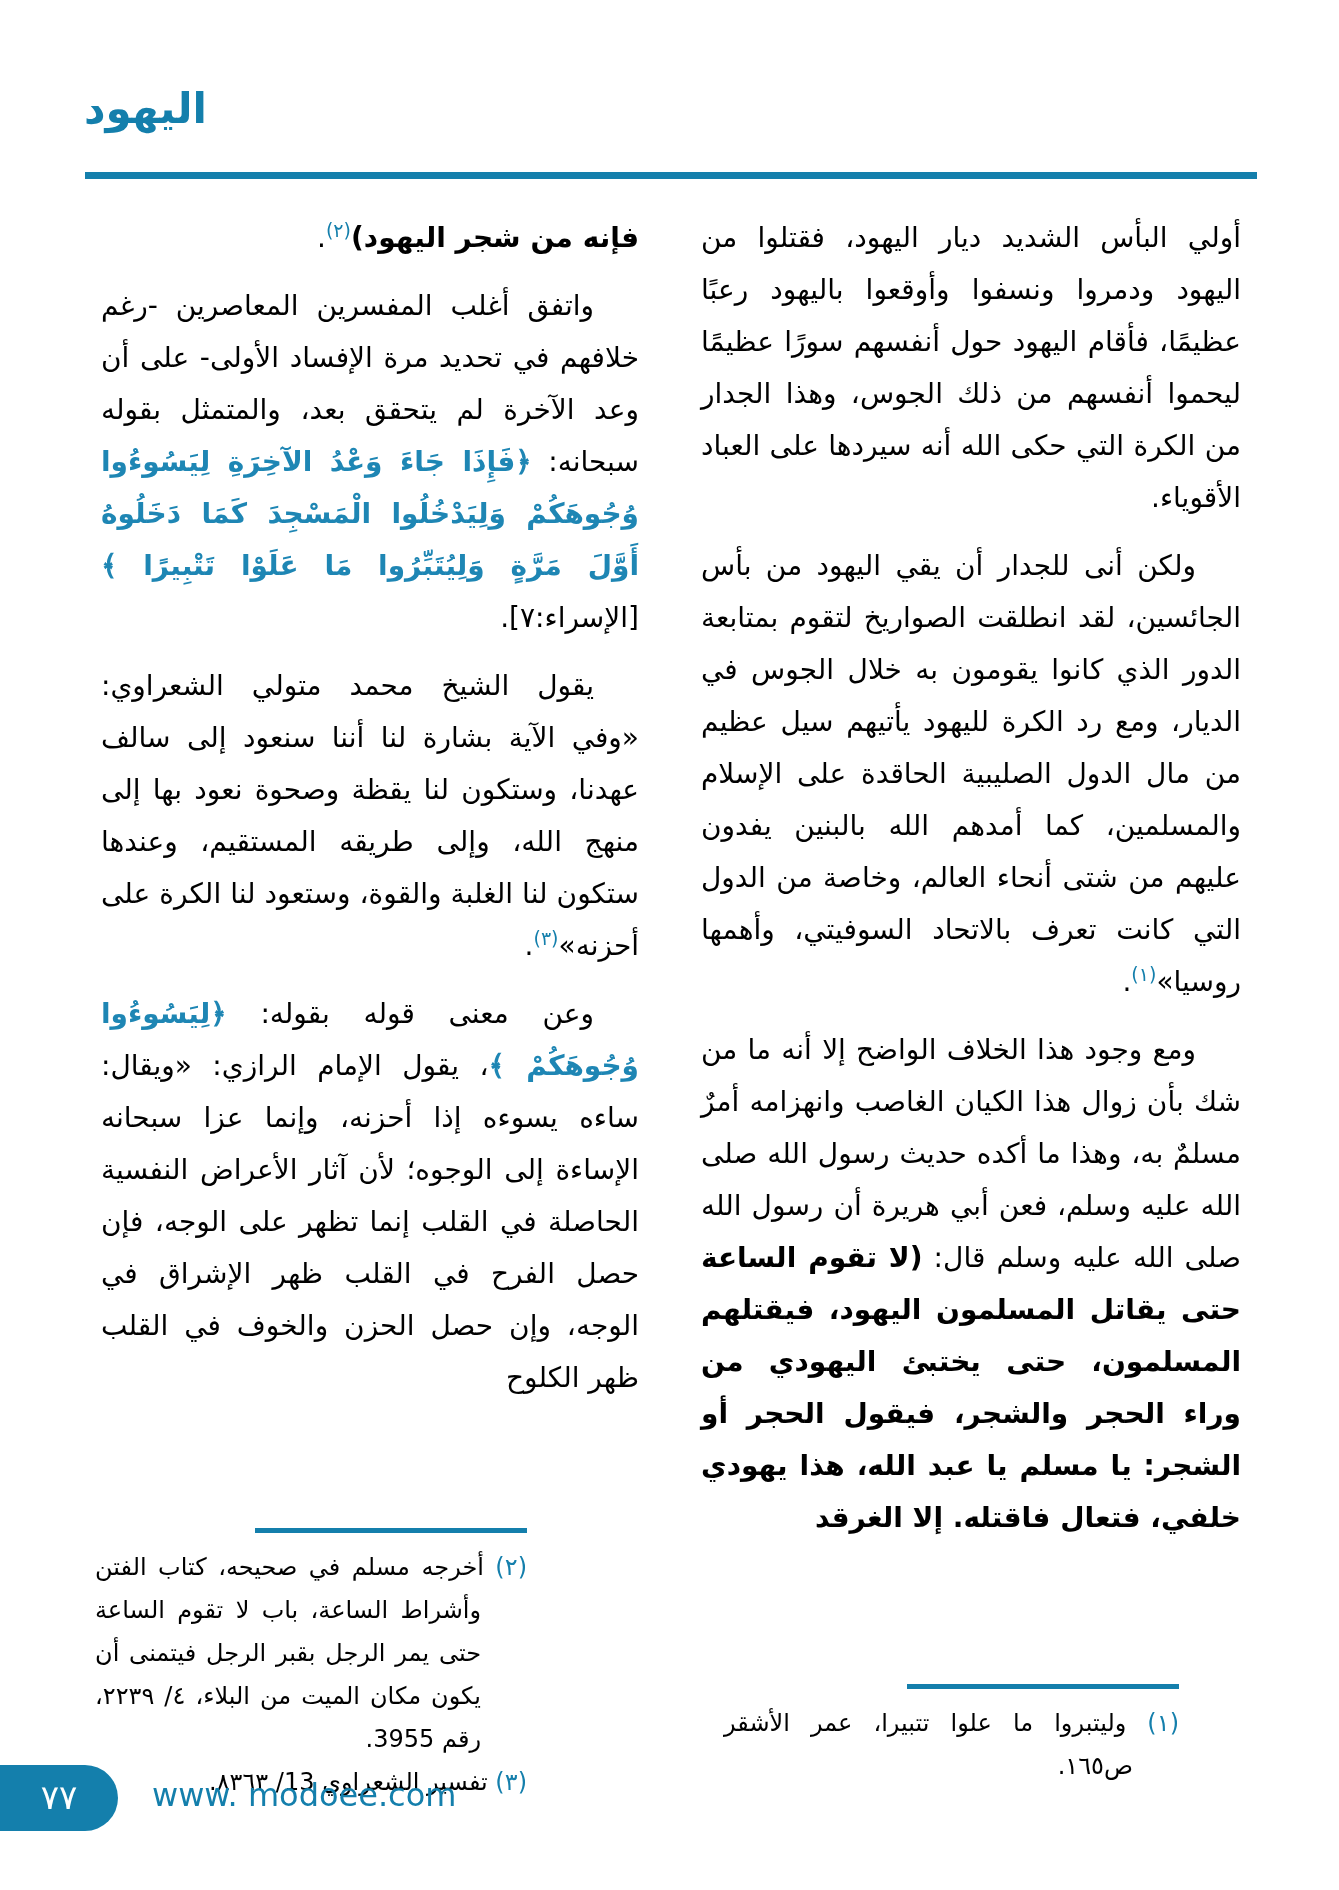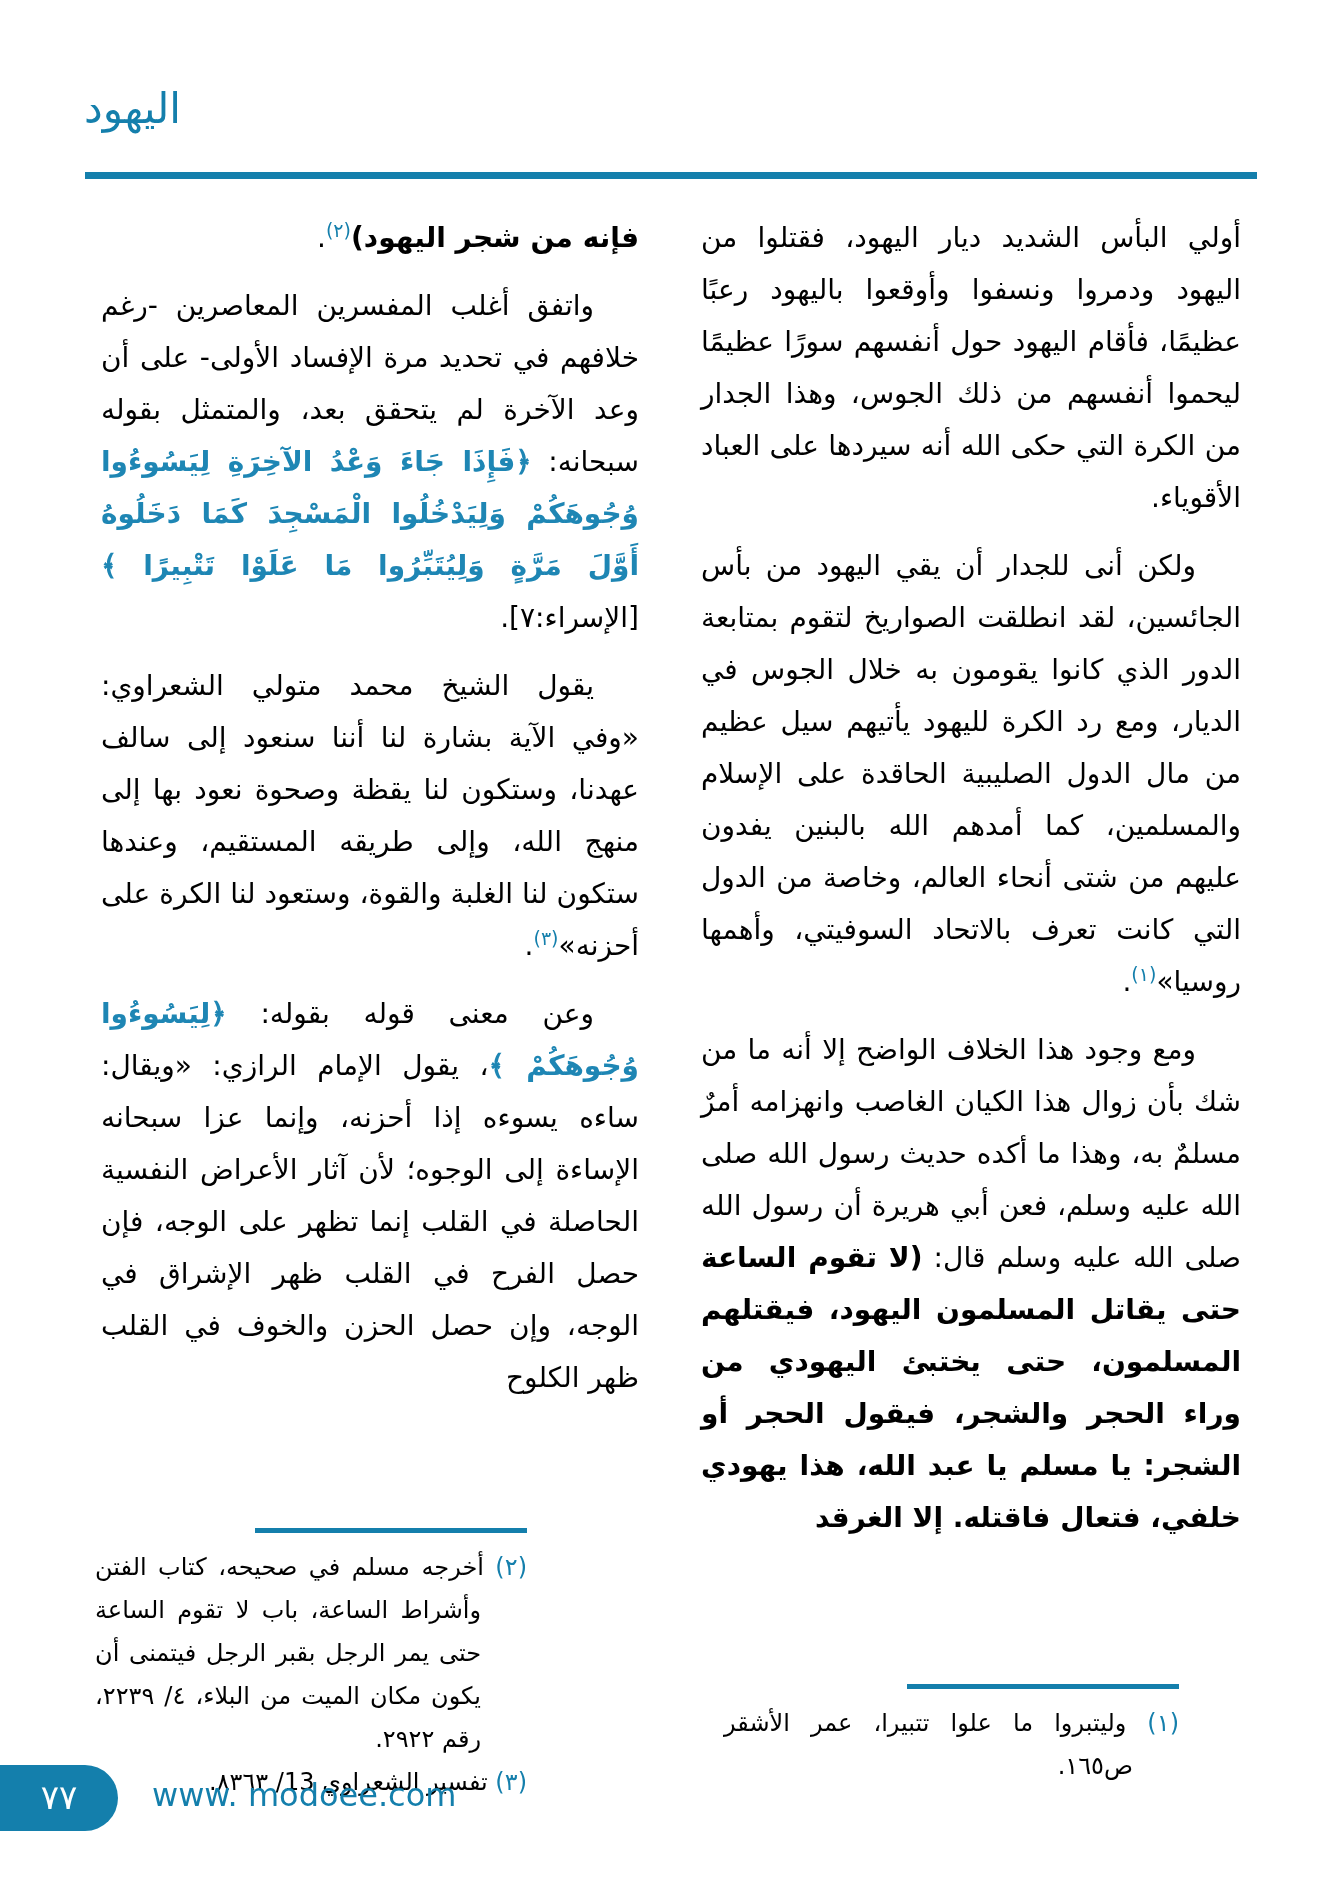--- a/index.html
+++ b/index.html
@@ -12,21 +12,21 @@
   body{
     width:1339px;height:1890px;position:relative;overflow:hidden;
     background:var(--page_bg);
     font-family:"DejaVu Sans",sans-serif;
     color:var(--text);
   }
   .page{position:absolute;inset:0;}
   
   .header-title{
     position:absolute;left:84px;top:88px;
-    font-size:42px;font-weight:normal;color:var(--accent);
+    font-size:42px;font-weight:bold;color:var(--accent);
     direction:rtl;line-height:1;
   }
   .header-rule{
     position:absolute;left:85px;top:172px;width:1172px;height:7px;
     background:var(--accent);
   }
   
   .col{
     position:absolute;top:196px;direction:rtl;
   }
@@ -94,21 +94,21 @@
   <div class="fns fns-right">
     <div class="fn-sep"></div>
     <div>
         <div class="footnote"><span class="fn-marker">(١) </span><span>وليتبروا ما علوا تتبيرا، عمر الأشقر ص١٦٥.</span></div>
       </div>
   </div>
 
   <div class="fns fns-left">
     <div class="fn-sep"></div>
     <div>
-        <div class="footnote"><span class="fn-marker">(٢) </span><span>أخرجه مسلم في صحيحه، كتاب الفتن وأشراط الساعة، باب لا تقوم الساعة حتى يمر الرجل بقبر الرجل فيتمنى أن يكون مكان الميت من البلاء، ٤/ ٢٢٣٩، رقم ٢٩٢٢.</span></div>
+        <div class="footnote"><span class="fn-marker">(٢) </span><span>أخرجه مسلم في صحيحه، كتاب الفتن وأشراط الساعة، باب لا تقوم الساعة حتى يمر الرجل بقبر الرجل فيتمنى أن يكون مكان الميت من البلاء، ٤/ ٢٢٣٩، رقم 3955.</span></div>
         <div class="footnote"><span class="fn-marker">(٣) </span><span>تفسير الشعراوي 13/ ٨٣٦٣.</span></div>
       </div>
   </div>
 
   <div class="page-pill">
     <span>٧٧</span>
   </div>
 
   <div class="website">www. modoee.com</div>
 

